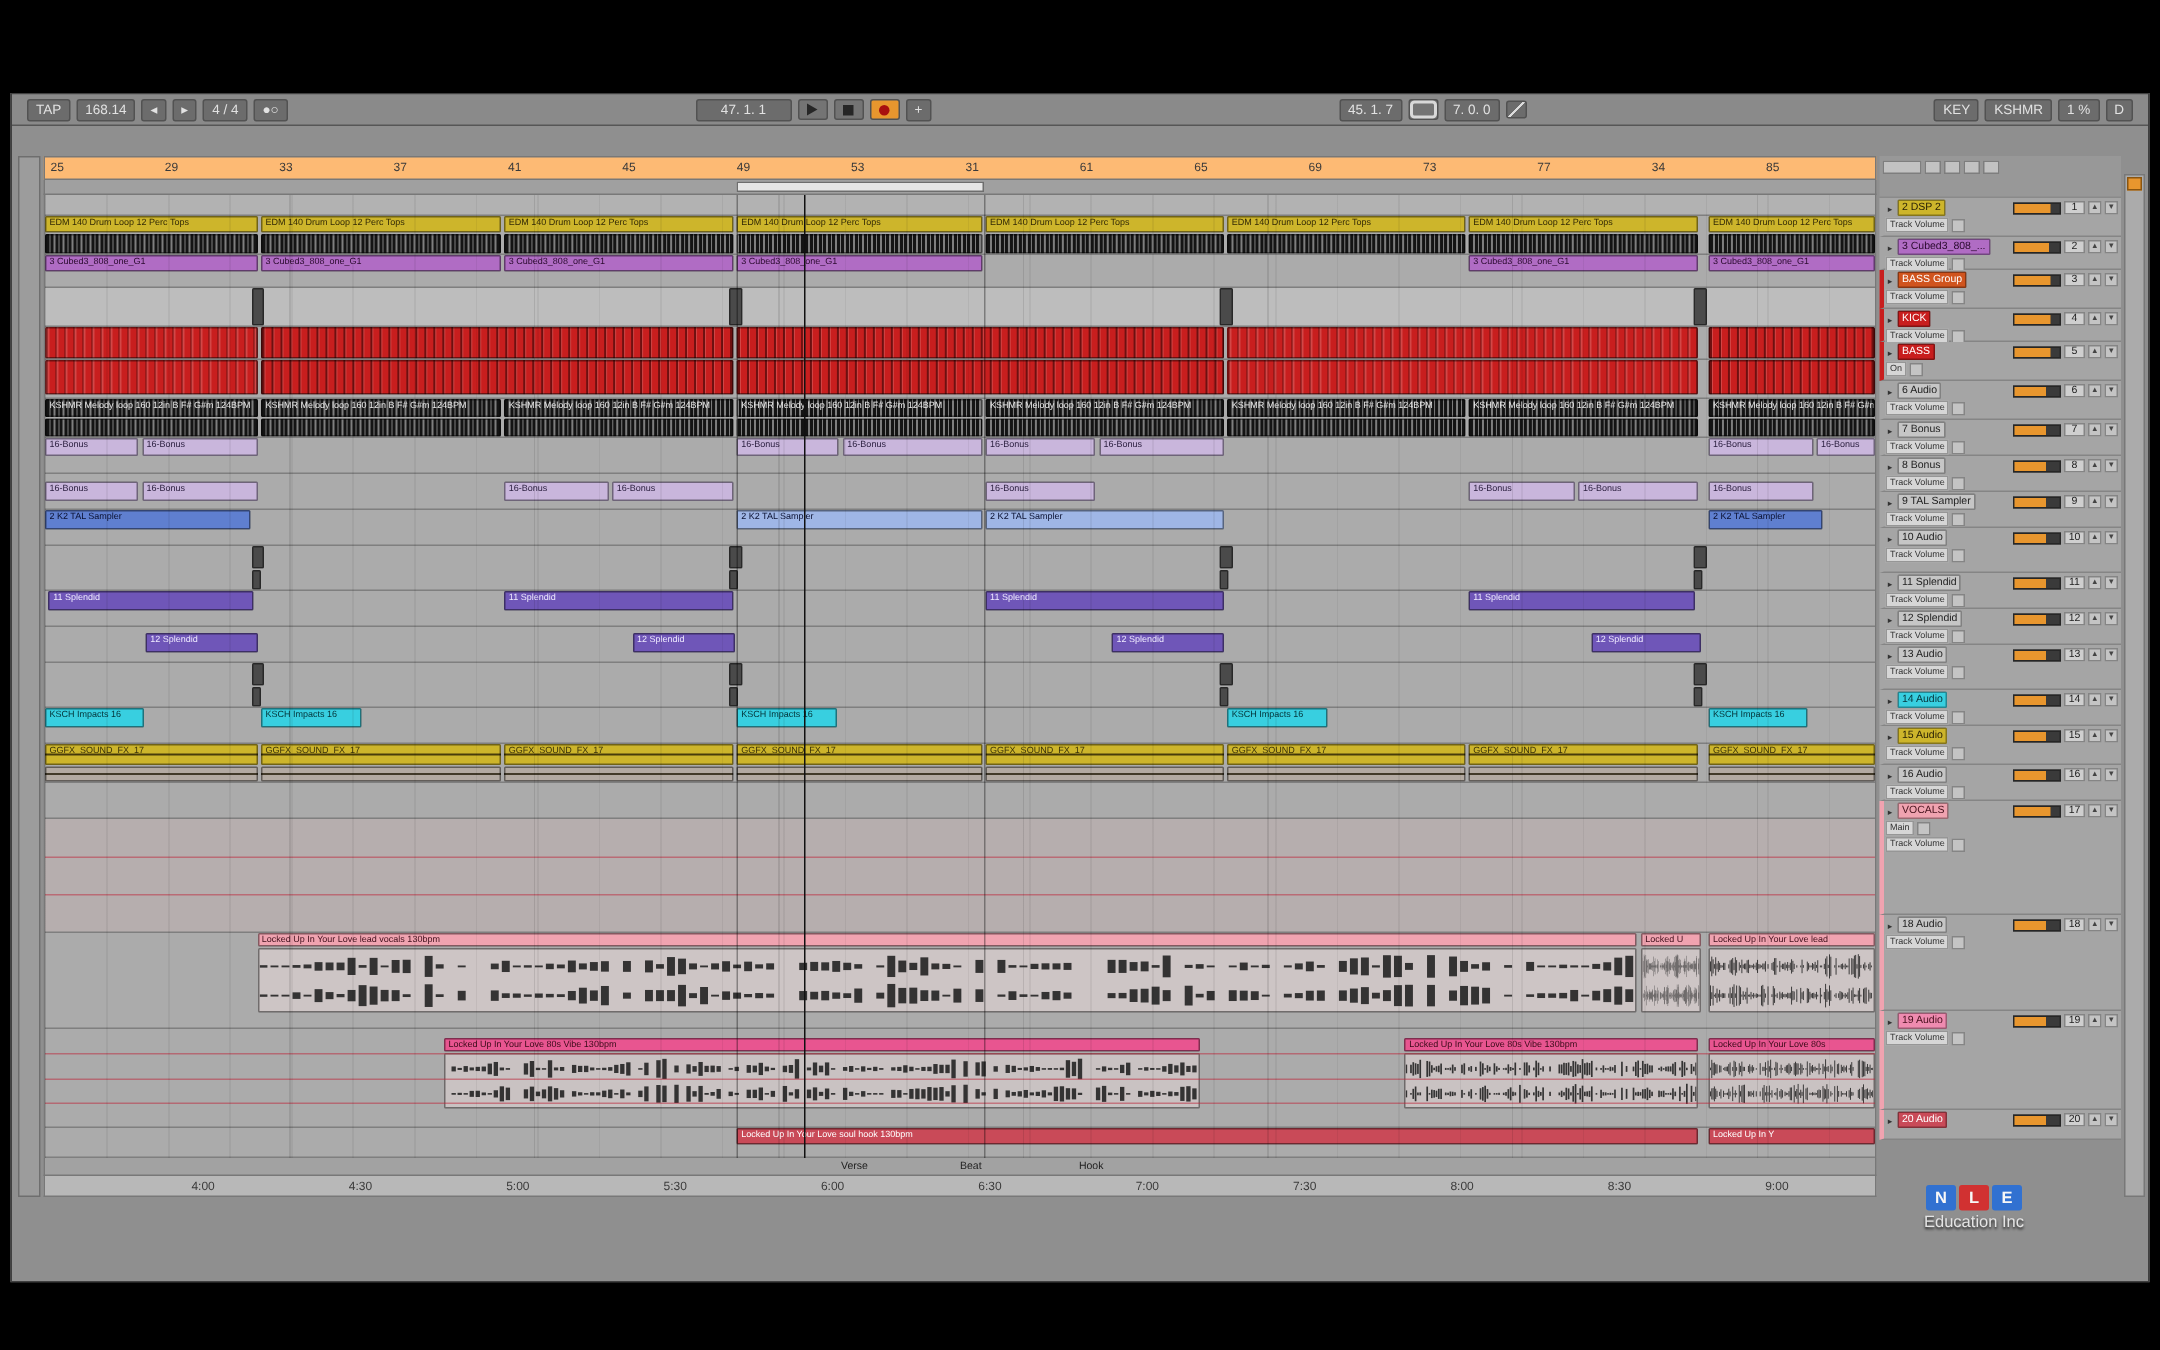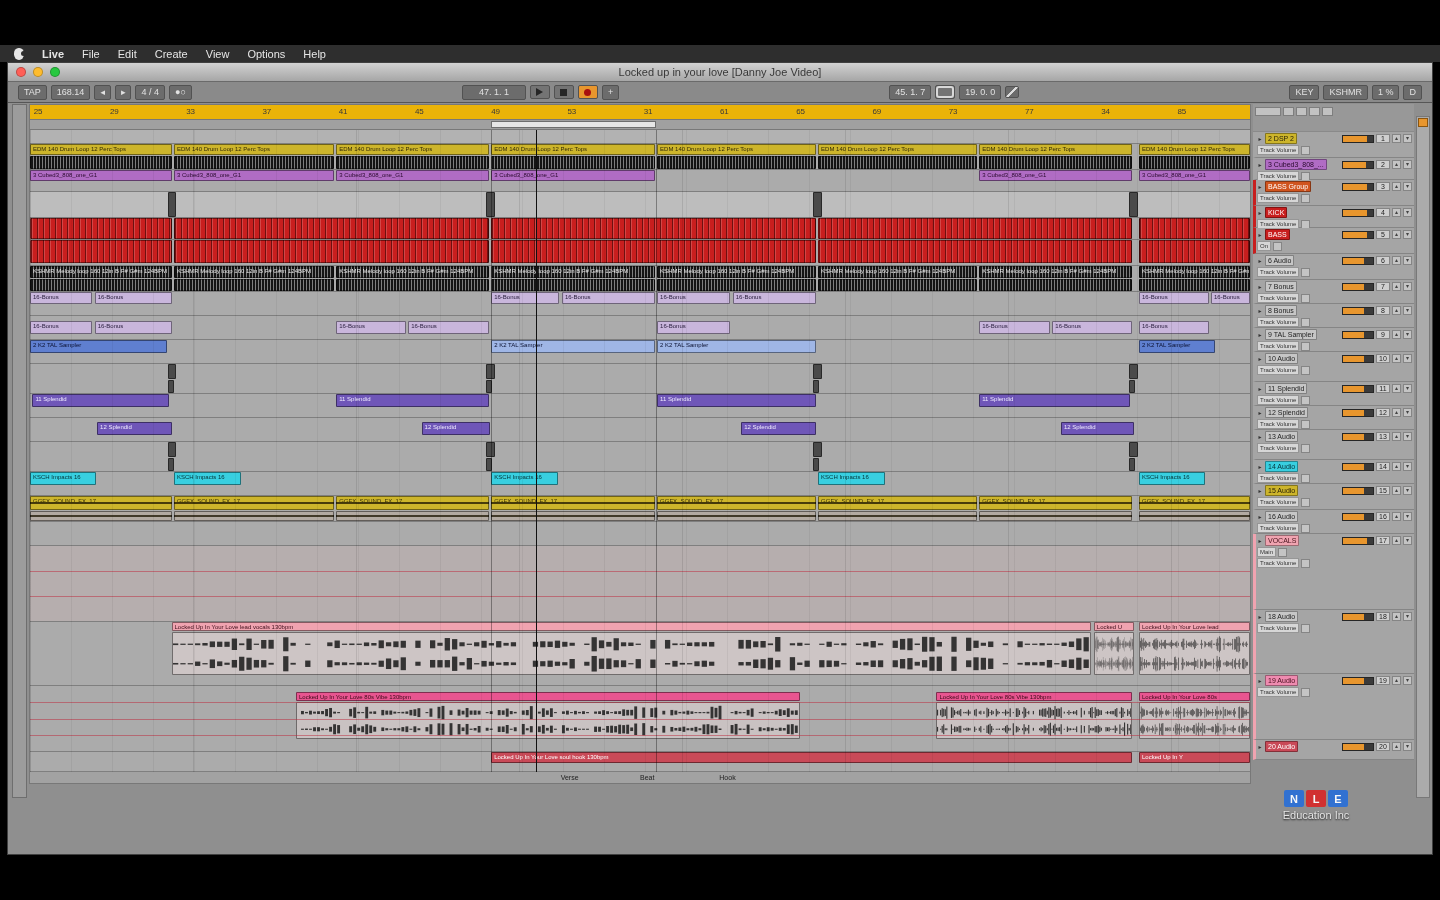--- a/index.html
+++ b/index.html
@@ -34,21 +34,21 @@
   .stop-icon{width:7px;height:7px;background:#262626;}
   .tbtn.rec{background:#e8962e;}
   .rec-icon{width:7px;height:7px;border-radius:50%;background:#a80f0f;}
   .loop-toggle{width:16px;height:8px;border:2px solid #d8d8d8;border-radius:3px;}
   .draw-box{width:12px;height:10px;background:linear-gradient(135deg,transparent 45%,#dcdcdc 45% 55%,transparent 55%),#6c6c6c;border:1px solid #525252;border-radius:2px;}
 
   
   .content{position:absolute;left:0;top:39px;right:0;bottom:0;}
   .left-strip{position:absolute;left:4px;top:2px;width:15px;height:694px;background:#9c9c9c;border:1px solid #6e6e6e;box-sizing:border-box;}
   .arr{position:absolute;left:21px;top:2px;width:1222px;}
-  .ruler{height:16px;background:#eab308;border:1px solid #787878;position:relative;font-size:8px;color:#3a3a3a;box-sizing:border-box;}
+  .ruler{height:16px;background:#fdba74;border:1px solid #787878;position:relative;font-size:8px;color:#3a3a3a;box-sizing:border-box;}
   .bar-num{position:absolute;top:2px;}
   .scrub{height:10px;background:#a0a0a0;border:1px solid #787878;border-top:none;position:relative;box-sizing:border-box;}
   .loop-region{position:absolute;top:1px;bottom:1px;background:#e6e6e6;border:1px solid #6e6e6e;box-sizing:border-box;}
   .lanes{position:relative;background:#ababab;border-left:1px solid #787878;border-right:1px solid #787878;box-sizing:border-box;}
   .lane{position:relative;border-bottom:1px solid #7f7f7f;box-sizing:border-box;}
   .sublane{position:relative;}
   .clip{position:absolute;top:0;bottom:1px;border:1px solid rgba(0,0,0,.45);border-radius:1px;
     overflow:hidden;box-sizing:border-box;}
   .clip-label{font-size:6px;line-height:8px;white-space:nowrap;display:block;padding-left:2px;}
   .clip.dense{background:repeating-linear-gradient(90deg,#141414 0 2px,#7e7e7e 2px 3px);}
@@ -106,42 +106,22 @@
   .wm-block{width:20px;height:17px;font-size:11px;font-weight:bold;color:#fff;display:flex;
     align-items:center;justify-content:center;border-radius:2px;}
   .wm-caption{font-size:11px;color:#ececec;text-shadow:0 1px 2px #000;margin-top:2px;}
 </style>
 </head>
 <body>
 
 <div class="screen">
   <div class="top-black"></div>
 
-  <div class="menubar">
-    <span class="apple-shape"></span>
-    <span id="menu-items" style="display:flex;gap:18px;">
-        <span class="menu-item app">Live</span>
-        <span class="menu-item">File</span>
-        <span class="menu-item">Edit</span>
-        <span class="menu-item">Create</span>
-        <span class="menu-item">View</span>
-        <span class="menu-item">Options</span>
-        <span class="menu-item">Help</span>
-      </span>
-  </div>
 
   <div class="window">
-    <div class="titlebar">
-      <span class="lights">
-        <span class="light" style="background:#ff5f57"></span>
-        <span class="light" style="background:#febc2e"></span>
-        <span class="light" style="background:#28c840"></span>
-      </span>
-      <span class="title">Locked up in your love  [Danny Joe Video]</span>
-    </div>
 
     <div class="transport">
       <span class="chip">TAP</span>
       <span class="chip">168.14</span>
       <span class="chip">◂</span>
       <span class="chip">▸</span>
       <span class="chip">4 / 4</span>
       <span class="chip">●○</span>
       <span class="tsp"></span>
       <span class="chip" style="min-width:52px;text-align:center">47. 1. 1</span>
@@ -153,21 +133,21 @@
         </span>
       <span class="tbtn rec">
           <span class="rec-icon"></span>
         </span>
       <span class="chip">+</span>
       <span class="tsp"></span>
       <span class="chip">45. 1. 7</span>
       <span class="tbtn">
           <span class="loop-toggle"></span>
         </span>
-      <span class="chip">19. 0. 0</span>
+      <span class="chip">7. 0. 0</span>
       <span class="draw-box"></span>
       <span class="tsp"></span>
       <span class="chip dark">KEY</span>
       <span class="chip dark">KSHMR</span>
       <span class="chip dark">1 %</span>
       <span class="chip dark">D</span>
     </div>
 
     <div class="content">
       <div class="left-strip"></div>
@@ -1836,20 +1816,33 @@
             <div class="grid-overlay"></div>
             <div class="vline" style="left: 37.8%; background: rgba(0, 0, 0, 0.35);"></div>
             <div class="vline" style="left: 51.35%; background: rgba(0, 0, 0, 0.35);"></div>
             <div class="vline" style="left: 41.5%; background: rgb(17, 17, 17);"></div>
           </div>
         <div class="locators" id="locators">
             <span class="locator" style="left: 43.5%;">Verse</span>
             <span class="locator" style="left: 50%;">Beat</span>
             <span class="locator" style="left: 56.5%;">Hook</span>
           </div>
+        <div class="time-ruler" id="time-ruler">
+            <span class="time-label" style="left: 8%;">4:00</span>
+            <span class="time-label" style="left: 16.6%;">4:30</span>
+            <span class="time-label" style="left: 25.2%;">5:00</span>
+            <span class="time-label" style="left: 33.8%;">5:30</span>
+            <span class="time-label" style="left: 42.4%;">6:00</span>
+            <span class="time-label" style="left: 51%;">6:30</span>
+            <span class="time-label" style="left: 59.6%;">7:00</span>
+            <span class="time-label" style="left: 68.2%;">7:30</span>
+            <span class="time-label" style="left: 76.8%;">8:00</span>
+            <span class="time-label" style="left: 85.4%;">8:30</span>
+            <span class="time-label" style="left: 94%;">9:00</span>
+          </div>
       </div>
 
       <div class="panel">
         <div class="panel-header">
           <span class="ph-box wide"></span>
           <span class="ph-box"></span>
           <span class="ph-box"></span>
           <span class="ph-box"></span>
           <span class="ph-box"></span>
         </div>

